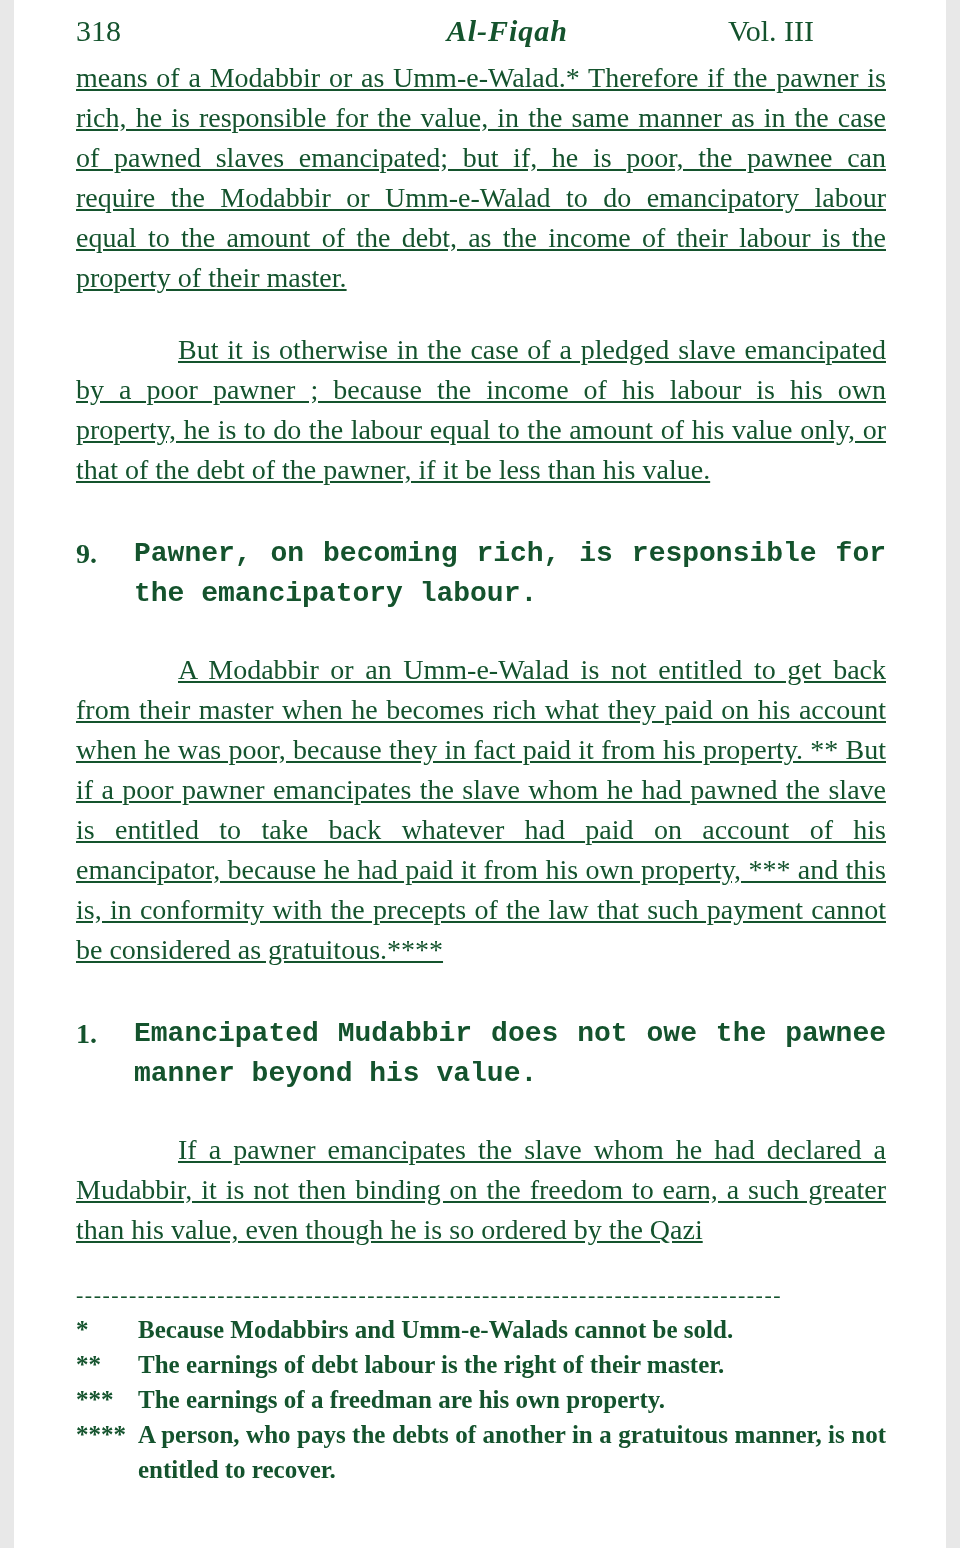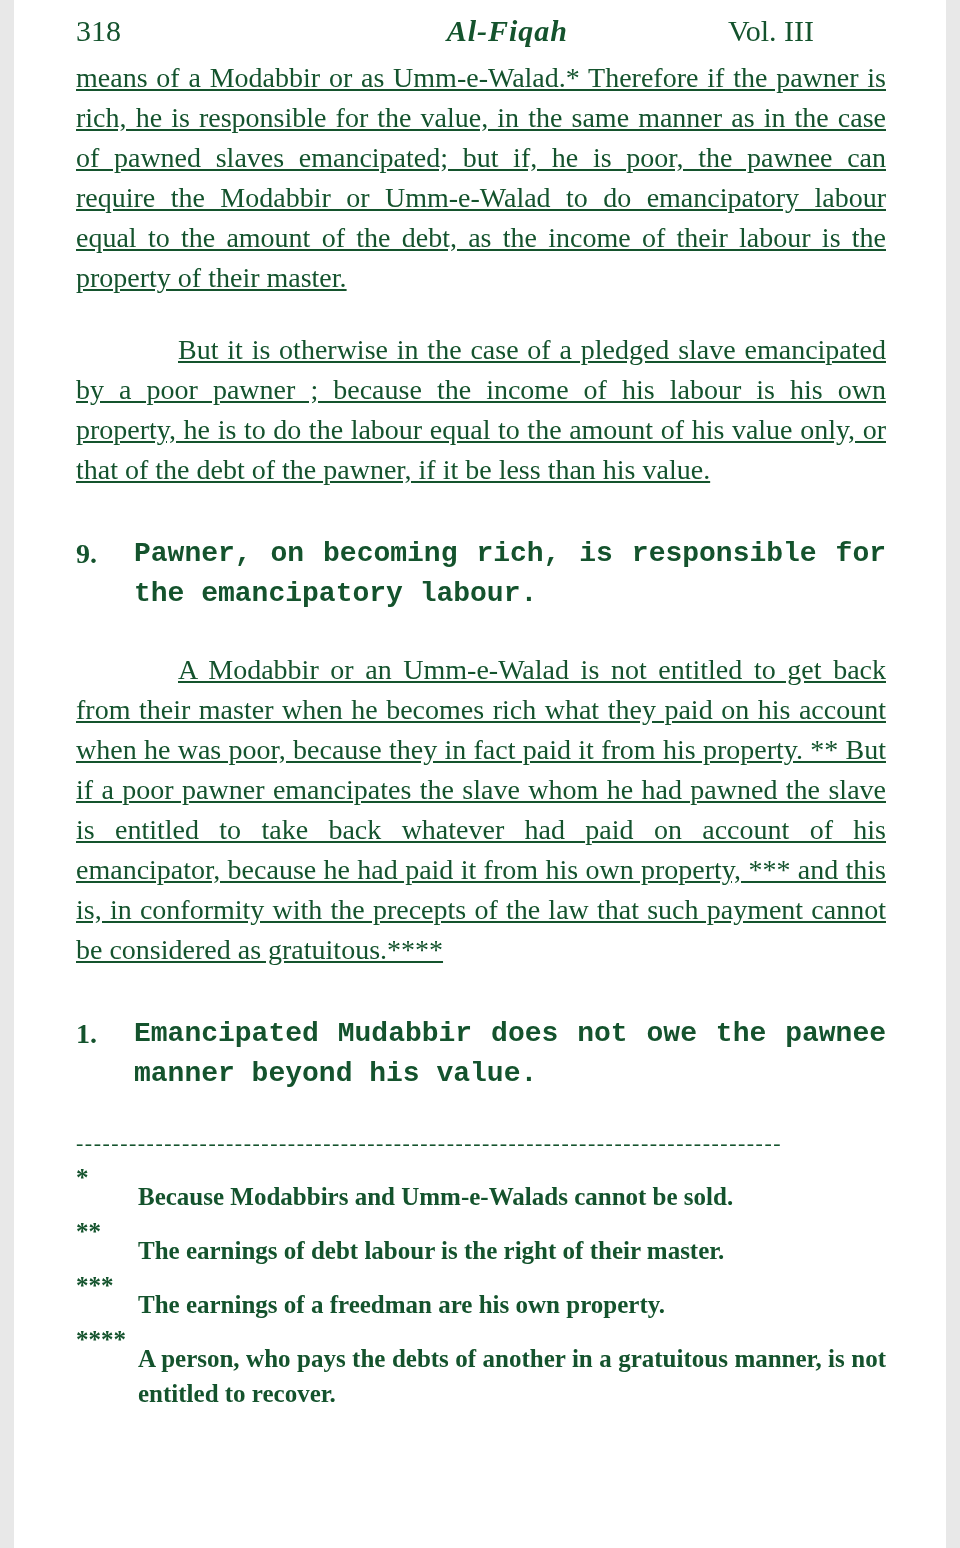--- a/index.html
+++ b/index.html
@@ -83,21 +83,20 @@
   }
   .fn-marker {
     width: 62px;
     flex-shrink: 0;
     font-weight: bold;
   }
   .fn-text {
     flex: 1;
     text-align: justify;
     font-weight: bold;
-    margin-top: 19px;
   }
   
   .footnotes .fn-text, .footnotes .fn-marker {
     font-weight: 600;
   }
 </style>
 </head>
 <body>
 
 <div class="page">
@@ -119,20 +118,21 @@
       <span class="sec-text">Pawner, on becoming rich, is responsible for the emancipatory labour.</span>
     </div>
 
     <p class="para indent">A Modabbir or an Umm-e-Walad is not entitled to get back from their master when he becomes rich what they paid on his account when he was poor, because they in fact paid it from his property. ** But if a poor pawner emancipates the slave whom he had pawned the slave is entitled to take back whatever had paid on account of his emancipator, because he had paid it from his own property, *** and this is, in conformity with the precepts of the law that such payment cannot be considered as gratuitous.****</p>
 
     <div class="section-heading">
       <span class="sec-num">1.</span>
       <span class="sec-text">Emancipated Mudabbir does not owe the pawnee manner beyond his value.</span>
     </div>
 
+    <p class="para indent">If a pawner emancipates the slave whom he had declared a Mudabbir, it is not then binding on the freedom to earn, a such greater than his value, even though he  is  so ordered by the Qazi</p>
 
     <div class="separator">--------------------------------------------------------------------------------</div>
 
     <div class="footnotes">
       <div class="footnote">
         <span class="fn-marker">*</span>
         <span class="fn-text">Because Modabbirs and Umm-e-Walads cannot be sold.</span>
       </div>
       <div class="footnote">
         <span class="fn-marker">**</span>

